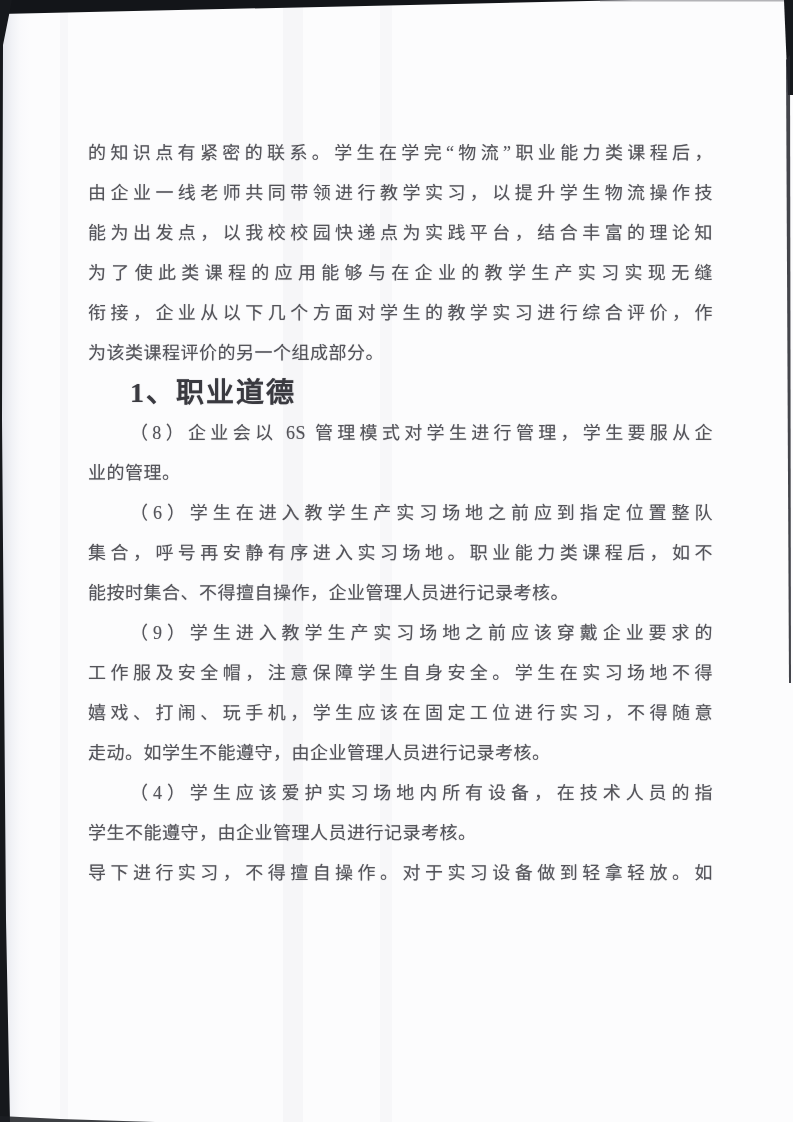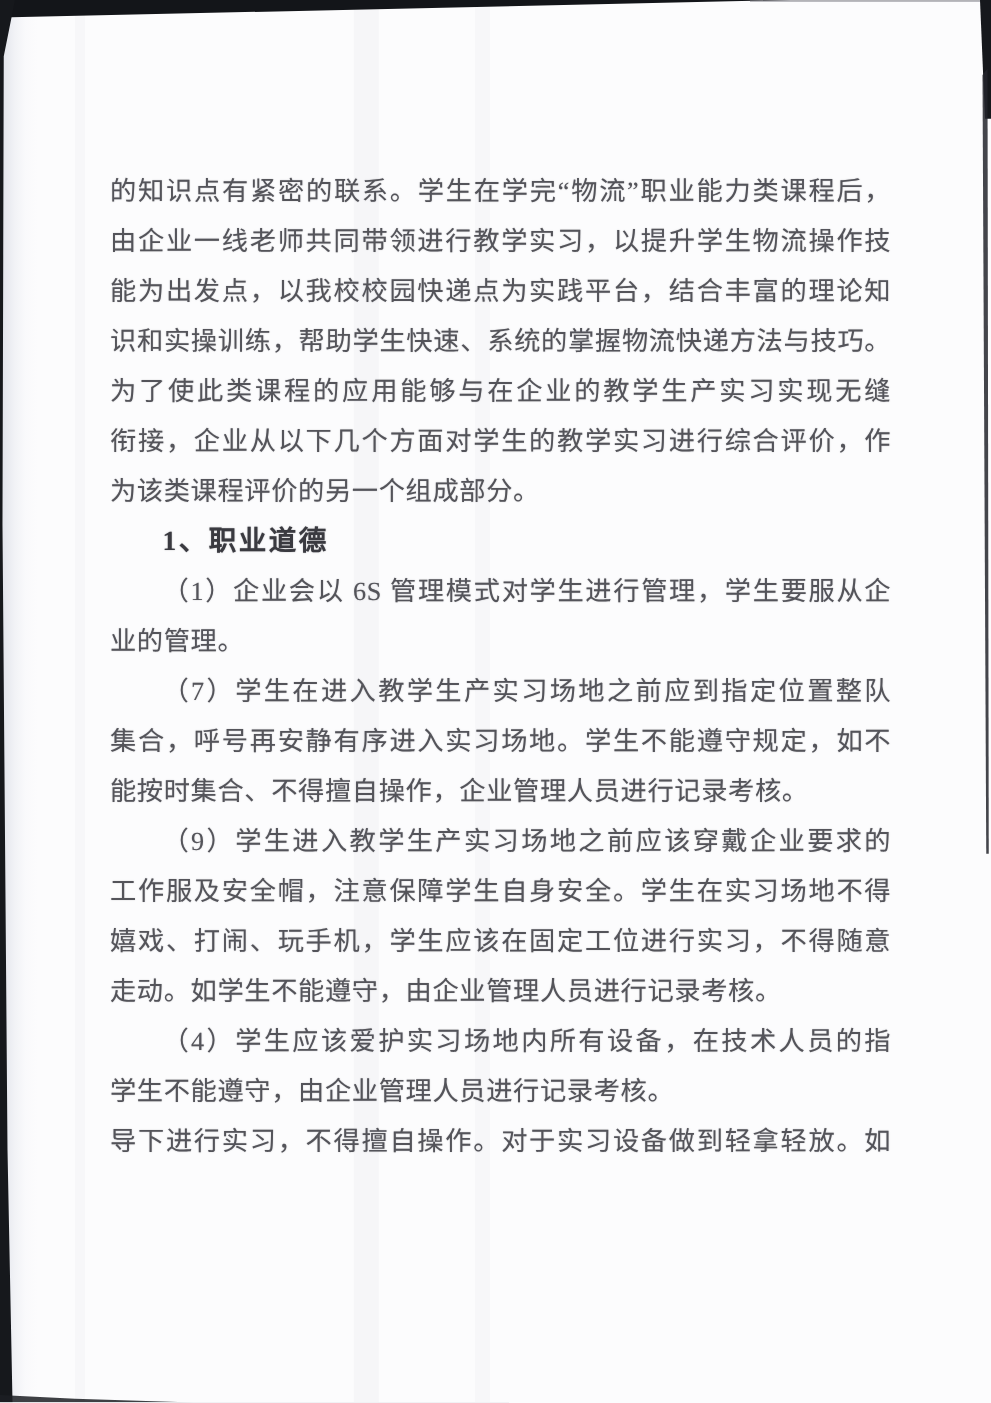--- a/index.html
+++ b/index.html
@@ -23,30 +23,30 @@
   .streak.s3{left:380px;width:12px;background:rgba(150,155,170,.05);}
   
   .artifacts{position:absolute;left:0;top:0;pointer-events:none;}
   
   .text-block{
     position:absolute;left:88px;top:133px;width:625px;
     color:#54545a;
     text-shadow:0 0 1px rgba(90,90,98,.45);
   }
   .line{
-    height:40px;line-height:40px;font-size:21px;
+    height:40px;line-height:40px;font-size:18px;
     text-align:justify;text-align-last:left;
     text-justify:inter-character;
     white-space:nowrap;
     letter-spacing:.5px;
   }
   .line.justify{text-align-last:justify;white-space:normal;}
   .line.indent{padding-left:42px;}
   .line.bold{
-    font-weight:700;color:#3a3a40;font-size:22px;
+    font-weight:700;color:#3a3a40;font-size:28px;
     letter-spacing:2px;
     text-shadow:0 0 1px rgba(58,58,64,.5);
   }
 </style>
 </head>
 <body>
 
 <div class="page">
 
   <div class="shade-left"></div>
@@ -65,29 +65,28 @@
 
     <polygon points="0,0 12,0 3,45 2,420 6,920 10,1122 0,1122" fill="#16181c"></polygon>
 
     <polygon points="0,1116 60,1119 155,1122 0,1122" fill="#1c1e23" opacity="0.85"></polygon>
   </svg>
 
   <div class="text-block">
       <div class="line justify">的知识点有紧密的联系。学生在学完“物流”职业能力类课程后，</div>
       <div class="line justify">由企业一线老师共同带领进行教学实习，以提升学生物流操作技</div>
       <div class="line justify">能为出发点，以我校校园快递点为实践平台，结合丰富的理论知</div>
-      <div class="line justify">识和实操训练，帮助学生快速、系统的掌握物流快递方法与技巧。</div>
       <div class="line justify">为了使此类课程的应用能够与在企业的教学生产实习实现无缝</div>
       <div class="line justify">衔接，企业从以下几个方面对学生的教学实习进行综合评价，作</div>
       <div class="line">为该类课程评价的另一个组成部分。</div>
       <div class="line indent bold">1、职业道德</div>
-      <div class="line justify indent">（1）企业会以 6S 管理模式对学生进行管理，学生要服从企</div>
+      <div class="line justify indent">（8）企业会以 6S 管理模式对学生进行管理，学生要服从企</div>
       <div class="line">业的管理。</div>
-      <div class="line justify indent">（7）学生在进入教学生产实习场地之前应到指定位置整队</div>
-      <div class="line justify">集合，呼号再安静有序进入实习场地。学生不能遵守规定，如不</div>
+      <div class="line justify indent">（6）学生在进入教学生产实习场地之前应到指定位置整队</div>
+      <div class="line justify">集合，呼号再安静有序进入实习场地。职业能力类课程后，如不</div>
       <div class="line">能按时集合、不得擅自操作，企业管理人员进行记录考核。</div>
       <div class="line justify indent">（9）学生进入教学生产实习场地之前应该穿戴企业要求的</div>
       <div class="line justify">工作服及安全帽，注意保障学生自身安全。学生在实习场地不得</div>
       <div class="line justify">嬉戏、打闹、玩手机，学生应该在固定工位进行实习，不得随意</div>
       <div class="line">走动。如学生不能遵守，由企业管理人员进行记录考核。</div>
       <div class="line justify indent">（4）学生应该爱护实习场地内所有设备，在技术人员的指</div>
       <div class="line">学生不能遵守，由企业管理人员进行记录考核。</div>
       <div class="line justify">导下进行实习，不得擅自操作。对于实习设备做到轻拿轻放。如</div>
     </div>
 

